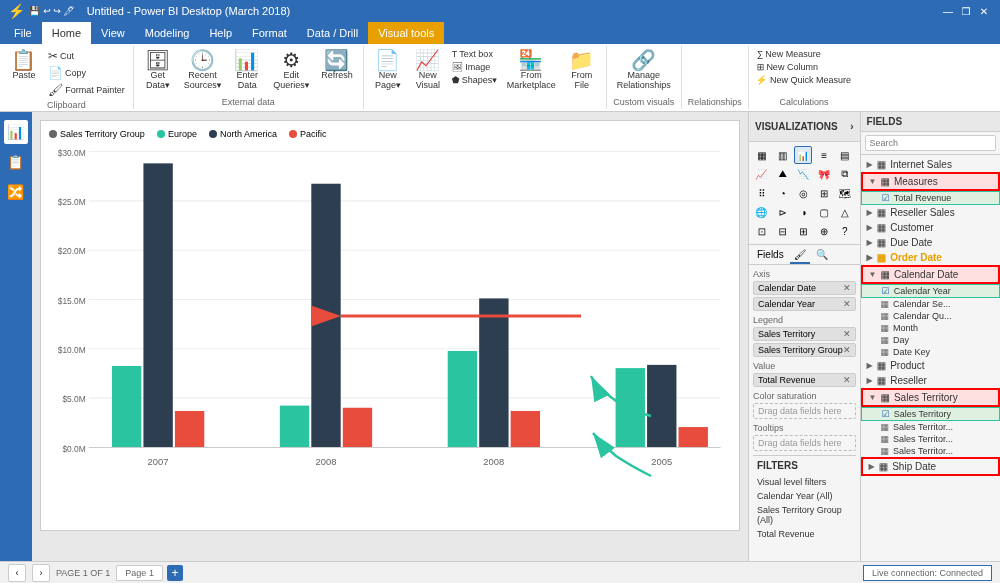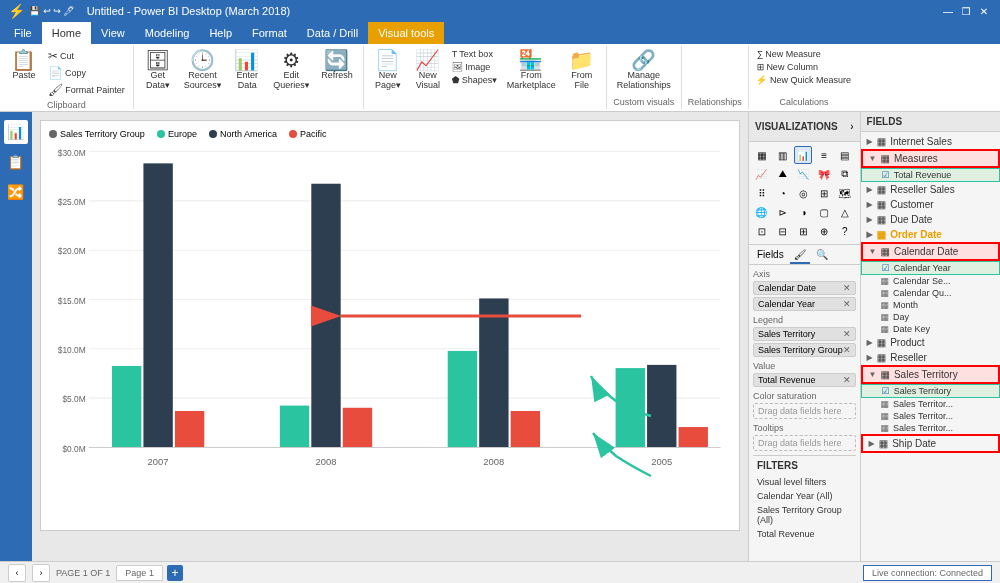--- a/index.html
+++ b/index.html
@@ -462,20 +462,21 @@
       </button>
       <button class="ribbon-btn">
         <span class="icon">⚙</span>
         <span>Edit<br>Queries▾</span>
       </button>
       <button class="ribbon-btn">
         <span class="icon">🔄</span>
         <span>Refresh</span>
       </button>
     </div>
+    <div class="ribbon-group-label">External data</div>
   </div>
 
   <div class="ribbon-group">
     <div class="ribbon-group-items">
       <button class="ribbon-btn">
         <span class="icon">📄</span>
         <span>New<br>Page▾</span>
       </button>
       <button class="ribbon-btn">
         <span class="icon">📈</span>
@@ -722,20 +723,23 @@
           <div class="filter-item">Visual level filters</div>
           <div class="filter-item">Calendar Year (All)</div>
           <div class="filter-item">Sales Territory Group (All)</div>
           <div class="filter-item">Total Revenue</div>
         </div>
       </div>
     </div>
 
     <div class="fields-panel">
       <div class="fields-panel-header">FIELDS</div>
+      <div class="fields-search">
+        <input type="text" placeholder="Search" style="">
+      </div>
       <div class="fields-list">
 
         <div class="field-group">
           <div class="field-group-header">
             <span class="expand-icon">▶</span>
             <span>▦</span>
             <span>Internet Sales</span>
           </div>
         </div>
 

